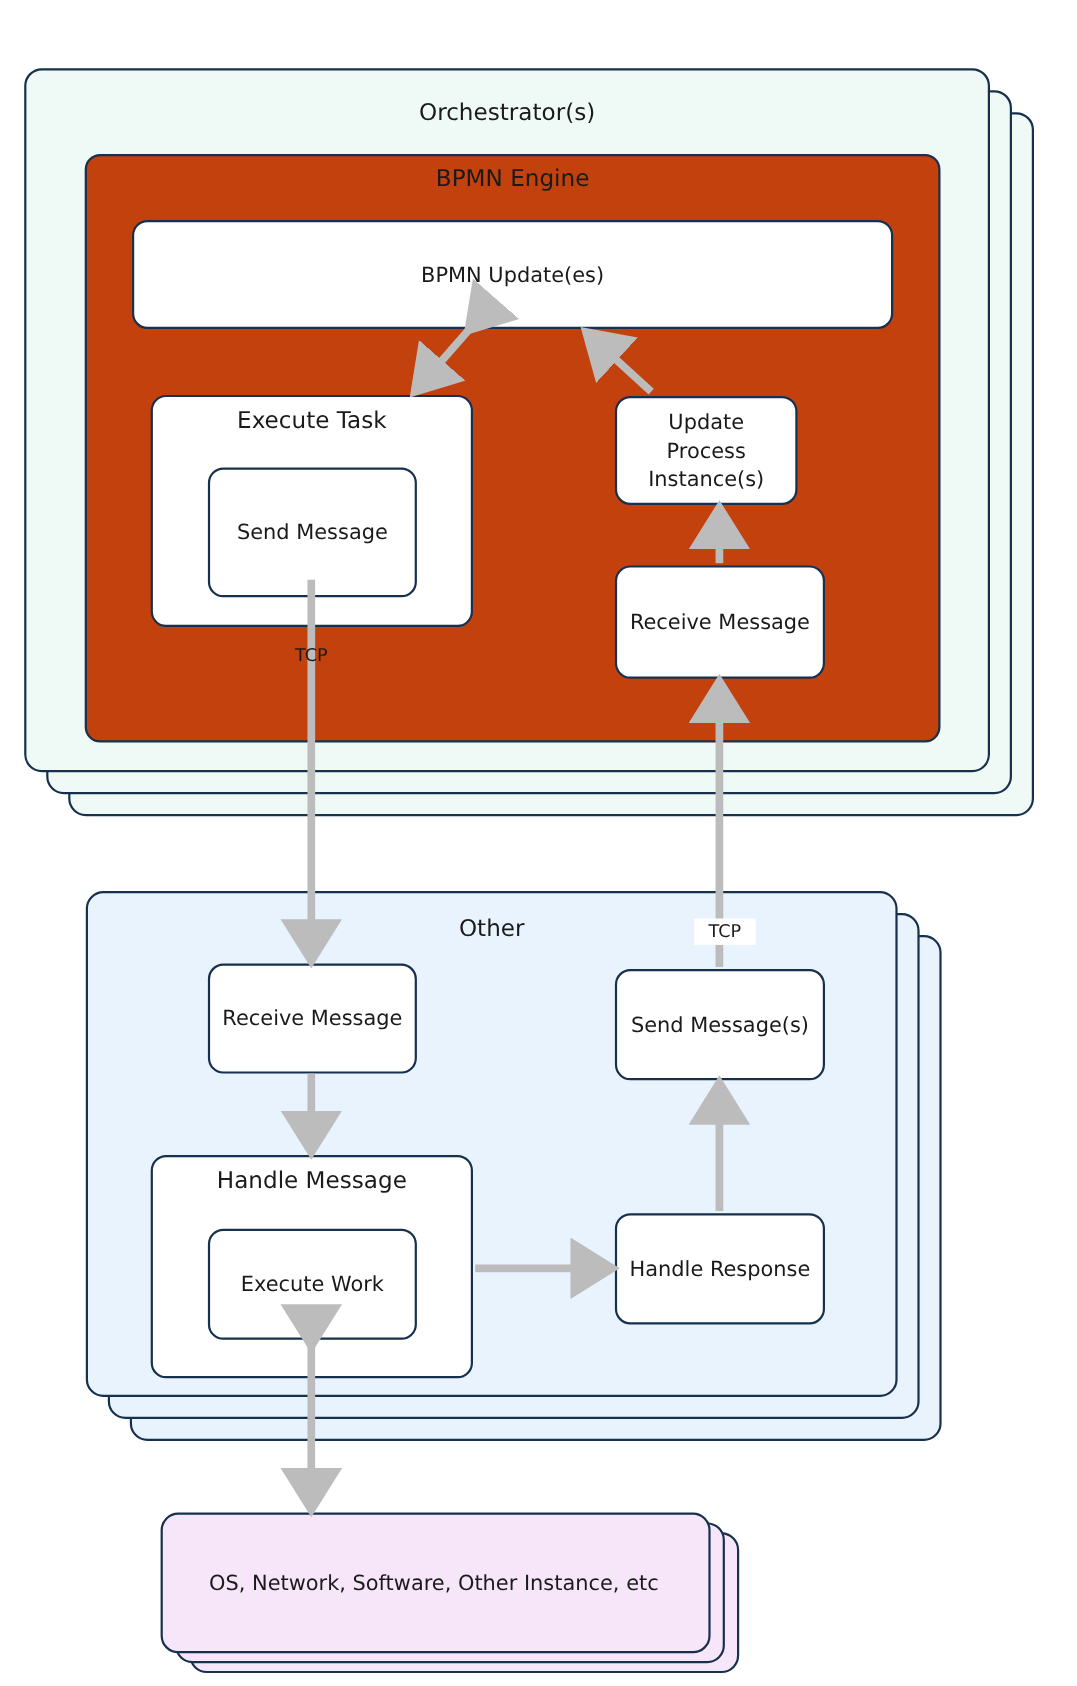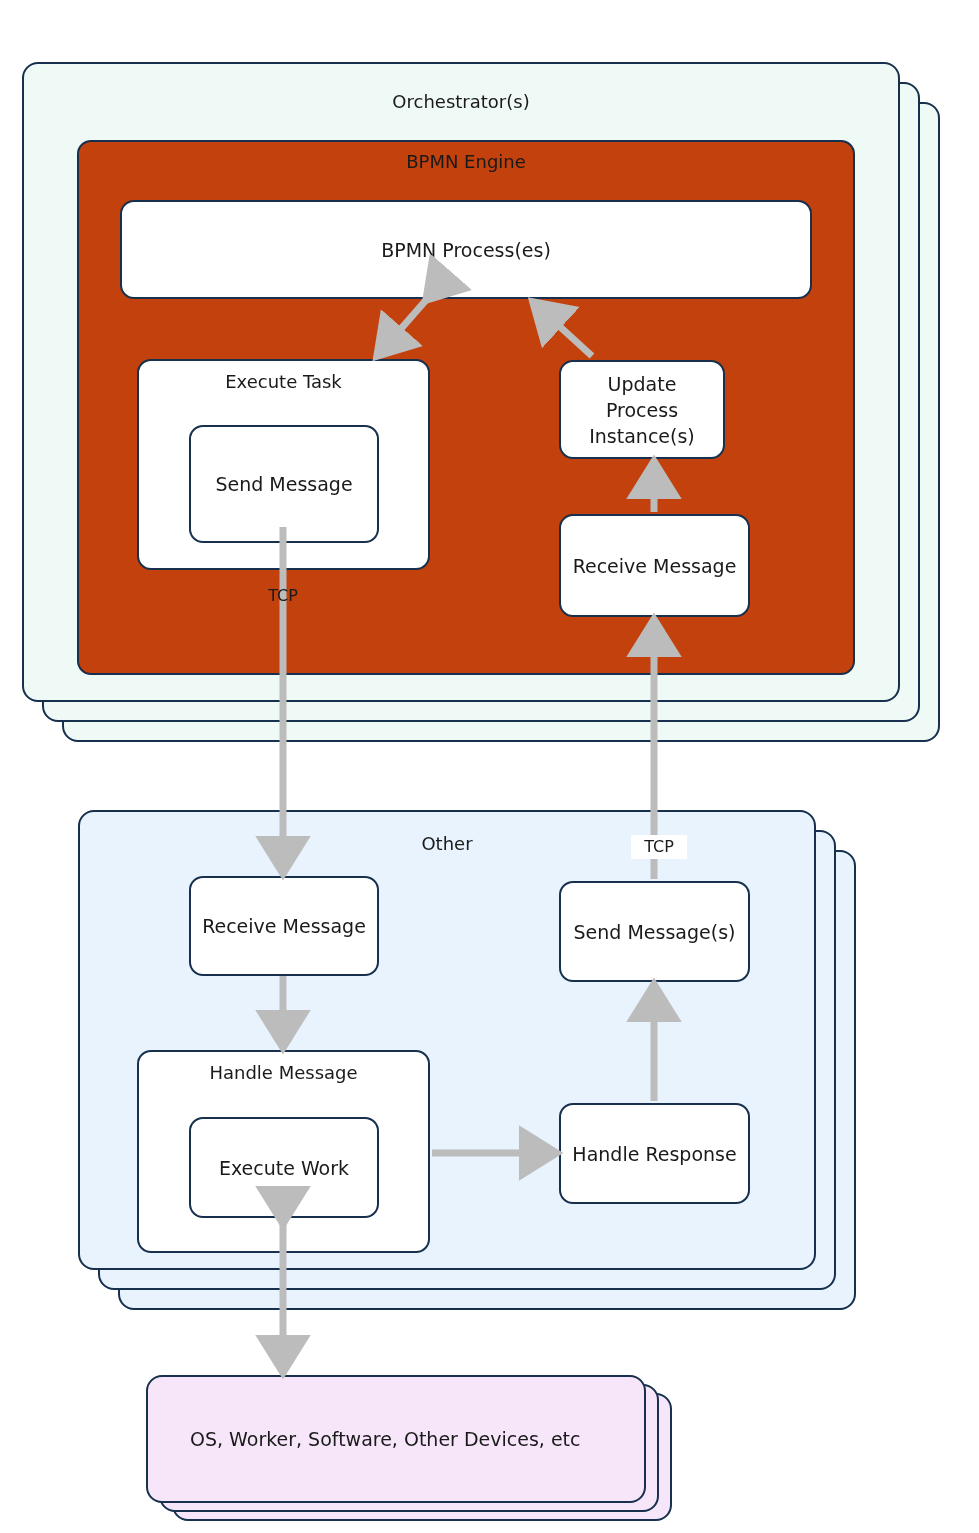--- a/index.html
+++ b/index.html
@@ -22,21 +22,21 @@
     border-radius: 14px;
     background: #ffffff;
   }
   .stackcard { border-radius: 16px; }
   .lbl-top {
     position: absolute;
     left: 0;
     right: 0;
     text-align: center;
     color: #1a1a1a;
-    font-size: 18px;
+    font-size: 21px;
     line-height: 24px;
     pointer-events: none;
   }
   .lbl-center {
     position: absolute;
     left: 0; right: 0; top: 0; bottom: 0;
     display: flex;
     align-items: center;
     justify-content: center;
     text-align: center;
@@ -82,21 +82,21 @@
   <div class="box stackcard" style="left:42px; top:82px; width:878px; height:640px; background:#effaf6;"></div>
   <div class="box stackcard" style="left:22px; top:62px; width:878px; height:640px; background:#effaf6;">
     <div class="lbl-top" style="top:26px;">Orchestrator(s)</div>
   </div>
 
   <div class="box" style="left:77px; top:140px; width:778px; height:535px; background:#c2410c;">
     <div class="lbl-top" style="top:8px;">BPMN Engine</div>
   </div>
 
   <div class="box" style="left:120px; top:200px; width:692px; height:99px;">
-    <div class="lbl-center">BPMN Process(es)</div>
+    <div class="lbl-center">BPMN Update(es)</div>
   </div>
 
   <div class="box" style="left:137px; top:359px; width:293px; height:211px;">
     <div class="lbl-top" style="top:9px;">Execute Task</div>
   </div>
 
   <div class="box" style="left:189px; top:425px; width:190px; height:118px;">
     <div class="lbl-center">Send Message</div>
   </div>
 
@@ -135,21 +135,21 @@
     <div class="lbl-center">Execute Work</div>
   </div>
 
   <div class="box" style="left:559px; top:1103px; width:191px; height:101px;">
     <div class="lbl-center">Handle Response</div>
   </div>
 
   <div class="box stackcard" style="left:172px; top:1393px; width:500px; height:128px; background:#f7e6fa;"></div>
   <div class="box stackcard" style="left:159px; top:1384px; width:500px; height:128px; background:#f7e6fa;"></div>
   <div class="box stackcard" style="left:146px; top:1375px; width:500px; height:128px; background:#f7e6fa;">
-    <div class="lbl-center" style="justify-content:flex-start; padding-left:42px;">OS, Worker, Software, Other Devices, etc</div>
+    <div class="lbl-center" style="justify-content:flex-start; padding-left:42px;">OS, Network, Software, Other Instance, etc</div>
   </div>
 
   <svg class="arrowlayer" viewBox="0 0 979 1533" xmlns="http://www.w3.org/2000/svg">
     <defs>
       <marker id="ah" markerWidth="10" markerHeight="10" refX="5.2" refY="4" orient="auto" markerUnits="strokeWidth">
         <path d="M0,0 L0,8 L6.4,4 z" fill="#bcbcbc"></path>
       </marker>
     </defs>
 
     <line x1="427" y1="299" x2="378" y2="355" stroke="#bcbcbc" stroke-width="7" marker-end="url(#ah)" marker-start="url(#ah)"></line>

